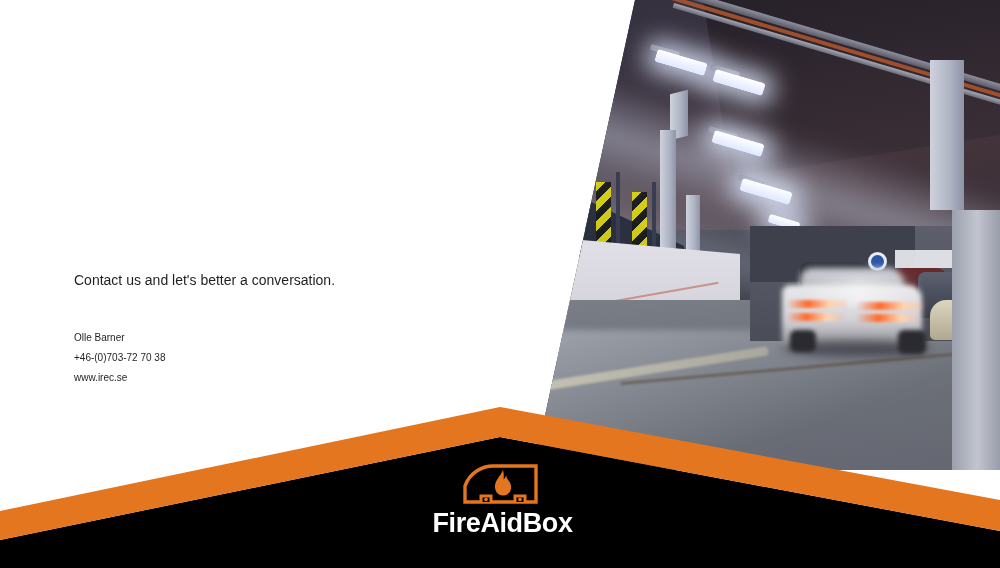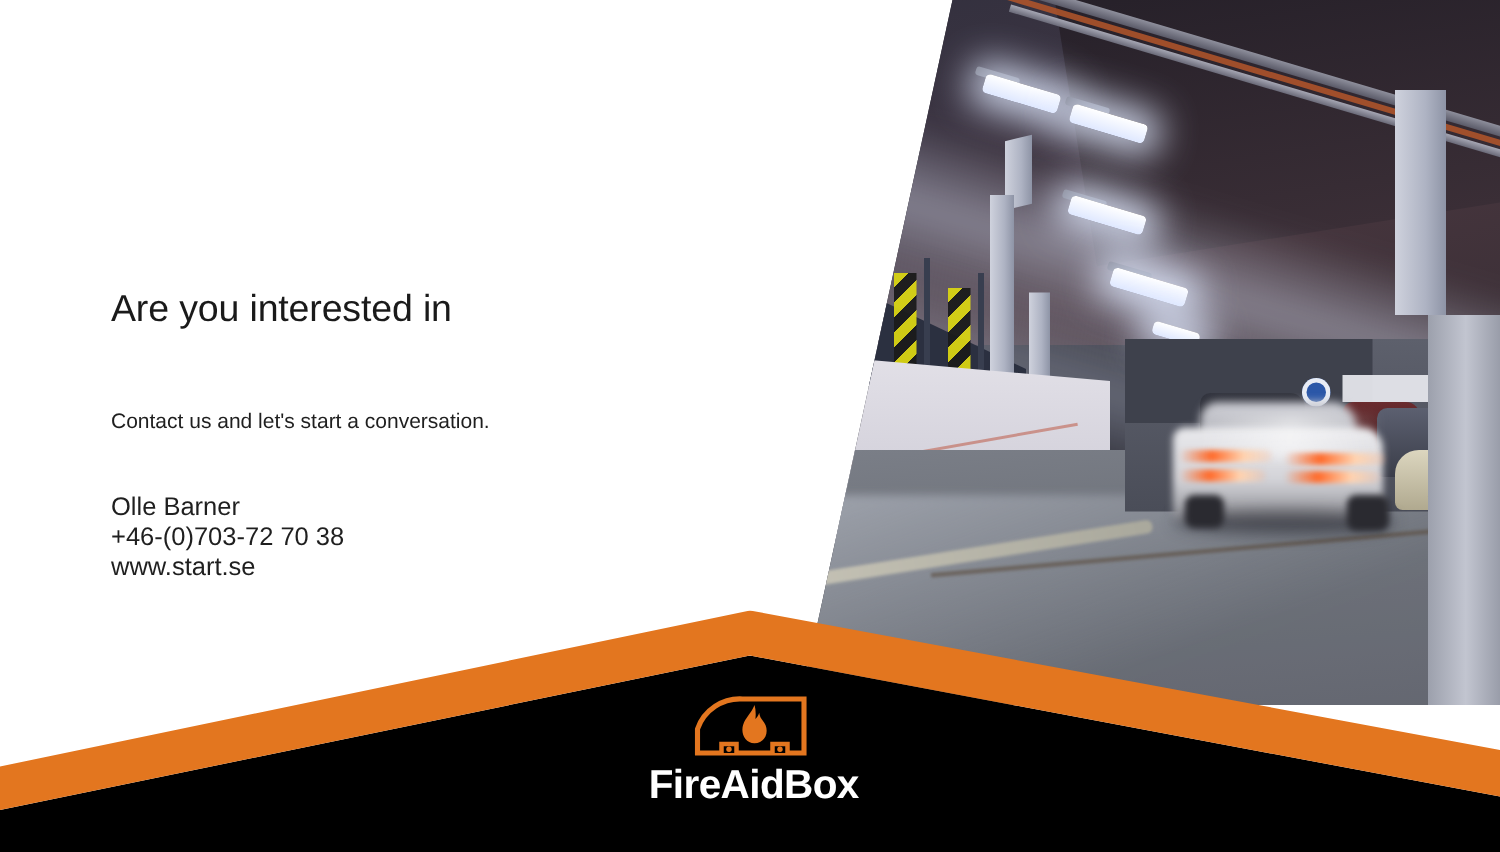--- a/index.html
+++ b/index.html
@@ -291,21 +291,21 @@
     left: 0;
     font-size: 14px;
     line-height: 20px;
     color: #1f1f1f;
     font-weight: 400;
   }
   .contact {
     position: absolute;
     top: 138px;
     left: 0;
-    font-size: 17px;
+    font-size: 10px;
     line-height: 20px;
     color: #1f1f1f;
   }
   .contact div { white-space: nowrap; }
 
   
   .logo {
     position: absolute;
     left: 0; top: 0; width: 1000px; height: 568px;
     pointer-events: none;
@@ -413,27 +413,27 @@
 
       <div class="ph-rightcol"></div>
     </div>
   </div>
 
   <div class="chevron-black"></div>
   <div class="chevron-orange"></div>
 
   <div class="content">
     <h1 class="headline">
-      <span>Are you interested in</span><br>
+      <br>
     </h1>
-    <p class="subline">Contact us and let's start a conversation.</p>
+    <p class="subline">Contact us and let's better a conversation.</p>
     <div class="contact">
       <div>Olle Barner</div>
       <div>+46-(0)703-72 70 38</div>
-      <div>www.start.se</div>
+      <div>www.irec.se</div>
     </div>
   </div>
 
   <div class="logo">
     <div class="logo-inner">
       <svg class="logo-mark" viewBox="0 0 86 44">
 
         <path d="M5 40 L5 24 A30 30 0 0 1 35 4 L76 4 L76 40 Z" fill="none" stroke="#e3761f" stroke-width="3.4" stroke-linejoin="miter"></path>
 
         <path d="M21 40 L21 34 L31 34 L31 40 Z" fill="#000"></path>

